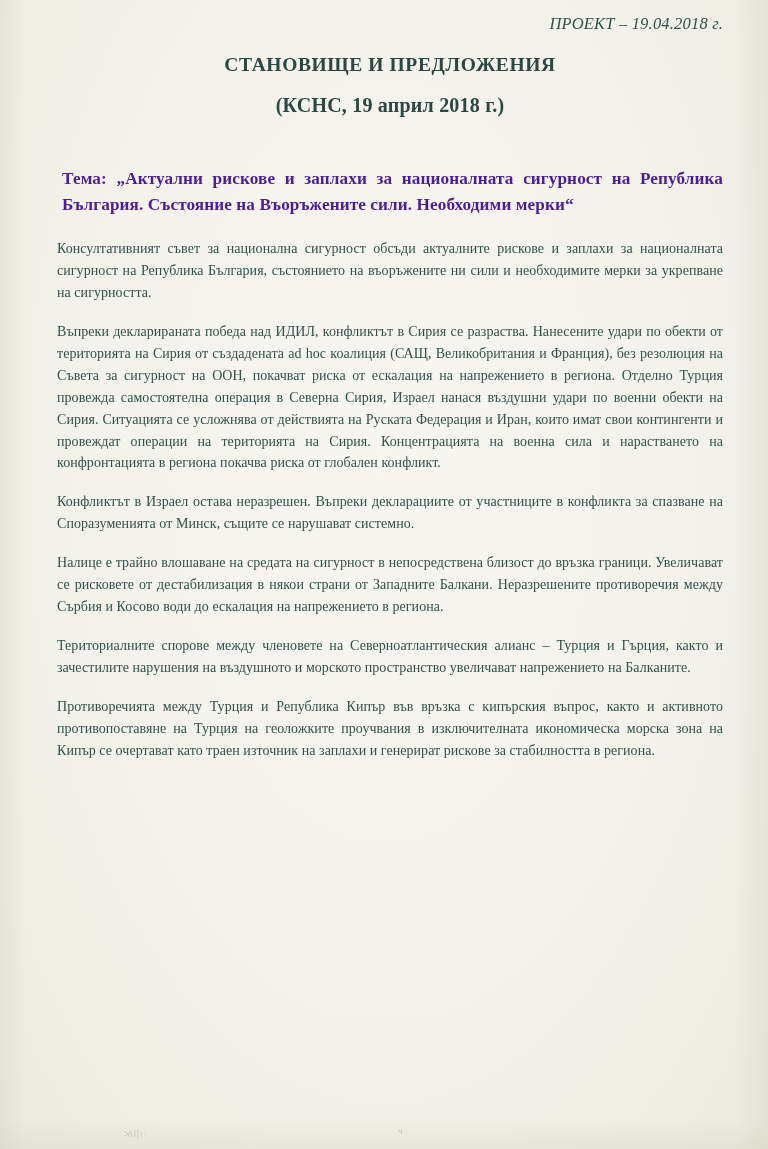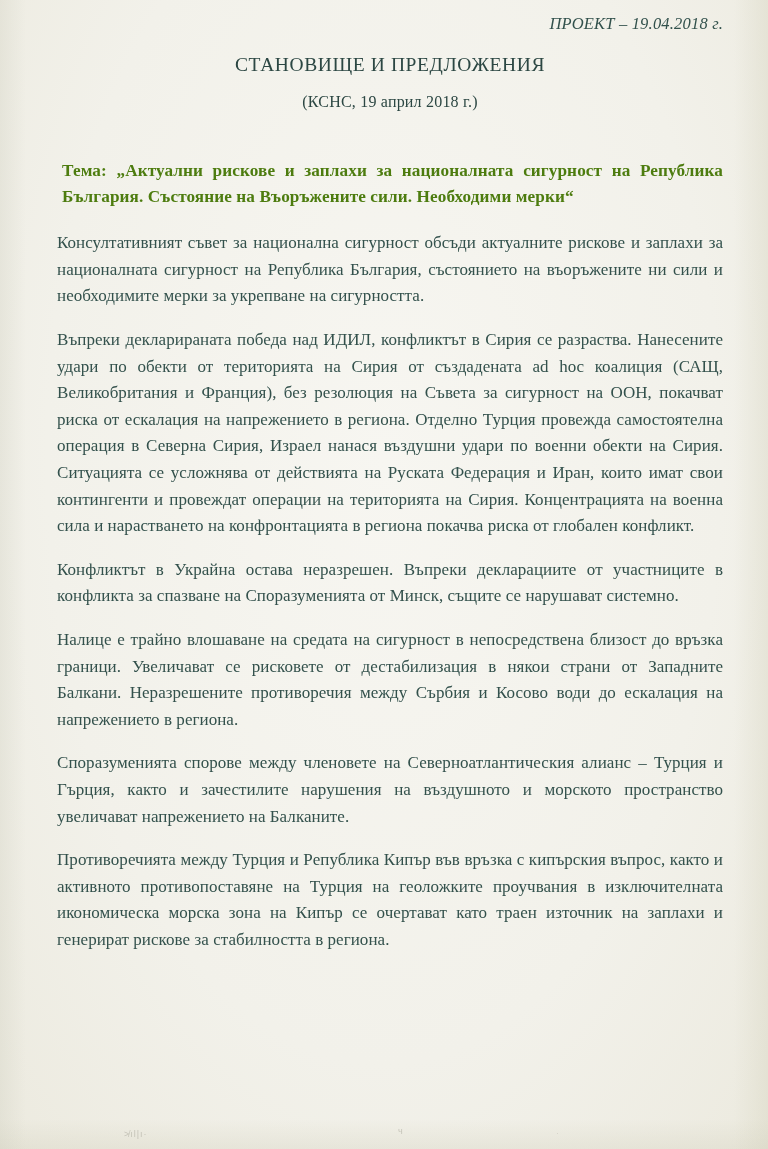--- a/index.html
+++ b/index.html
@@ -59,56 +59,56 @@
 
   .title-block {
     position: absolute;
     top: 52px;
     left: 57px;
     right: 45px;
     text-align: center;
   }
   .doc-title {
     font-size: 19.5px;
-    font-weight: normal;
+    font-weight: bold;
     letter-spacing: 0.6px;
     color: #2c4743;
     margin: 0;
     line-height: 1.35;
   }
   .doc-subtitle {
-    font-size: 16px;
-    font-weight: normal;
+    font-size: 20px;
+    font-weight: bold;
     letter-spacing: 0.2px;
     color: #2c4743;
     margin: 14px 0 0 0;
     line-height: 1.3;
   }
 
   
   .doc-body {
     position: absolute;
     top: 152px;
     left: 57px;
     width: 666px;
   }
 
   .subject-para {
     font-size: 17.2px;
     font-weight: bold;
     line-height: 1.52;
     text-align: justify;
     text-align-last: left;
-    margin: 6px 0 20px 5px;
-    color: #4d7c0f;
+    margin: 14px 0 20px 5px;
+    color: #4c1d95;
     letter-spacing: 0.1px;
   }
 
   .body-para {
-    font-size: 17px;
+    font-size: 14px;
     line-height: 1.565;
     text-align: justify;
     text-align-last: left;
     margin: 0 0 17px 0;
     color: #33514c;
     letter-spacing: 0.05px;
   }
   .body-para:last-child { margin-bottom: 12px; }
 
   
@@ -139,23 +139,23 @@
     <h1 class="doc-title">СТАНОВИЩЕ И ПРЕДЛОЖЕНИЯ</h1>
     <div class="doc-subtitle">(КСНС, 19 април 2018 г.)</div>
   </div>
 
   <div class="doc-body">
 
     <p class="subject-para">Тема:  „Актуални рискове и заплахи за националната сигурност на Република България. Състояние на Въоръжените сили. Необходими мерки“</p>
 
     <p class="body-para">Консултативният съвет за национална сигурност обсъди актуалните рискове и заплахи за националната сигурност на Република България, състоянието на въоръжените ни сили и необходимите мерки за укрепване на сигурността.</p>
     <p class="body-para">Въпреки декларираната победа над ИДИЛ, конфликтът в Сирия се разраства. Нанесените удари по обекти от територията на Сирия от създадената ad hoc коалиция (САЩ, Великобритания и Франция), без резолюция на Съвета за сигурност на ООН, покачват риска от ескалация на напрежението в региона. Отделно Турция провежда самостоятелна операция в Северна Сирия, Израел нанася въздушни удари по военни обекти на Сирия. Ситуацията се усложнява от действията на Руската Федерация и Иран, които имат свои контингенти и провеждат операции на територията на Сирия. Концентрацията на военна сила и нарастването на конфронтацията в региона покачва риска от глобален конфликт.</p>
-    <p class="body-para">Конфликтът в Украйна остава неразрешен. Въпреки декларациите от участниците в конфликта за спазване на Споразуменията от Минск, същите се нарушават системно.</p>
+    <p class="body-para">Конфликтът в Израел остава неразрешен. Въпреки декларациите от участниците в конфликта за спазване на Споразуменията от Минск, същите се нарушават системно.</p>
     <p class="body-para">Налице е трайно влошаване на средата на сигурност в непосредствена близост до връзка граници.  Увеличават се рисковете от дестабилизация в някои страни от Западните Балкани. Неразрешените противоречия между Сърбия и Косово води до  ескалация на напрежението в региона.</p>
-    <p class="body-para">Споразуменията спорове между членовете на Северноатлантическия алианс – Турция и Гърция, както и зачестилите нарушения на въздушното и морското пространство увеличават напрежението на Балканите.</p>
+    <p class="body-para">Териториалните спорове между членовете на Северноатлантическия алианс – Турция и Гърция, както и зачестилите нарушения на въздушното и морското пространство увеличават напрежението на Балканите.</p>
     <p class="body-para">Противоречията между Турция и Република Кипър във връзка с кипърския въпрос, както и активното противопоставяне на Турция на геоложките проучвания в изключителната икономическа морска зона на Кипър се очертават като траен източник на заплахи и генерират рискове за стабилността в региона.</p>
 
   </div>
 
   <div class="scan-artifact artifact-a">≯ıl|ı·</div>
   <div class="scan-artifact artifact-b">ч</div>
   <div class="scan-artifact artifact-c">·</div>
 
 </div>
 

